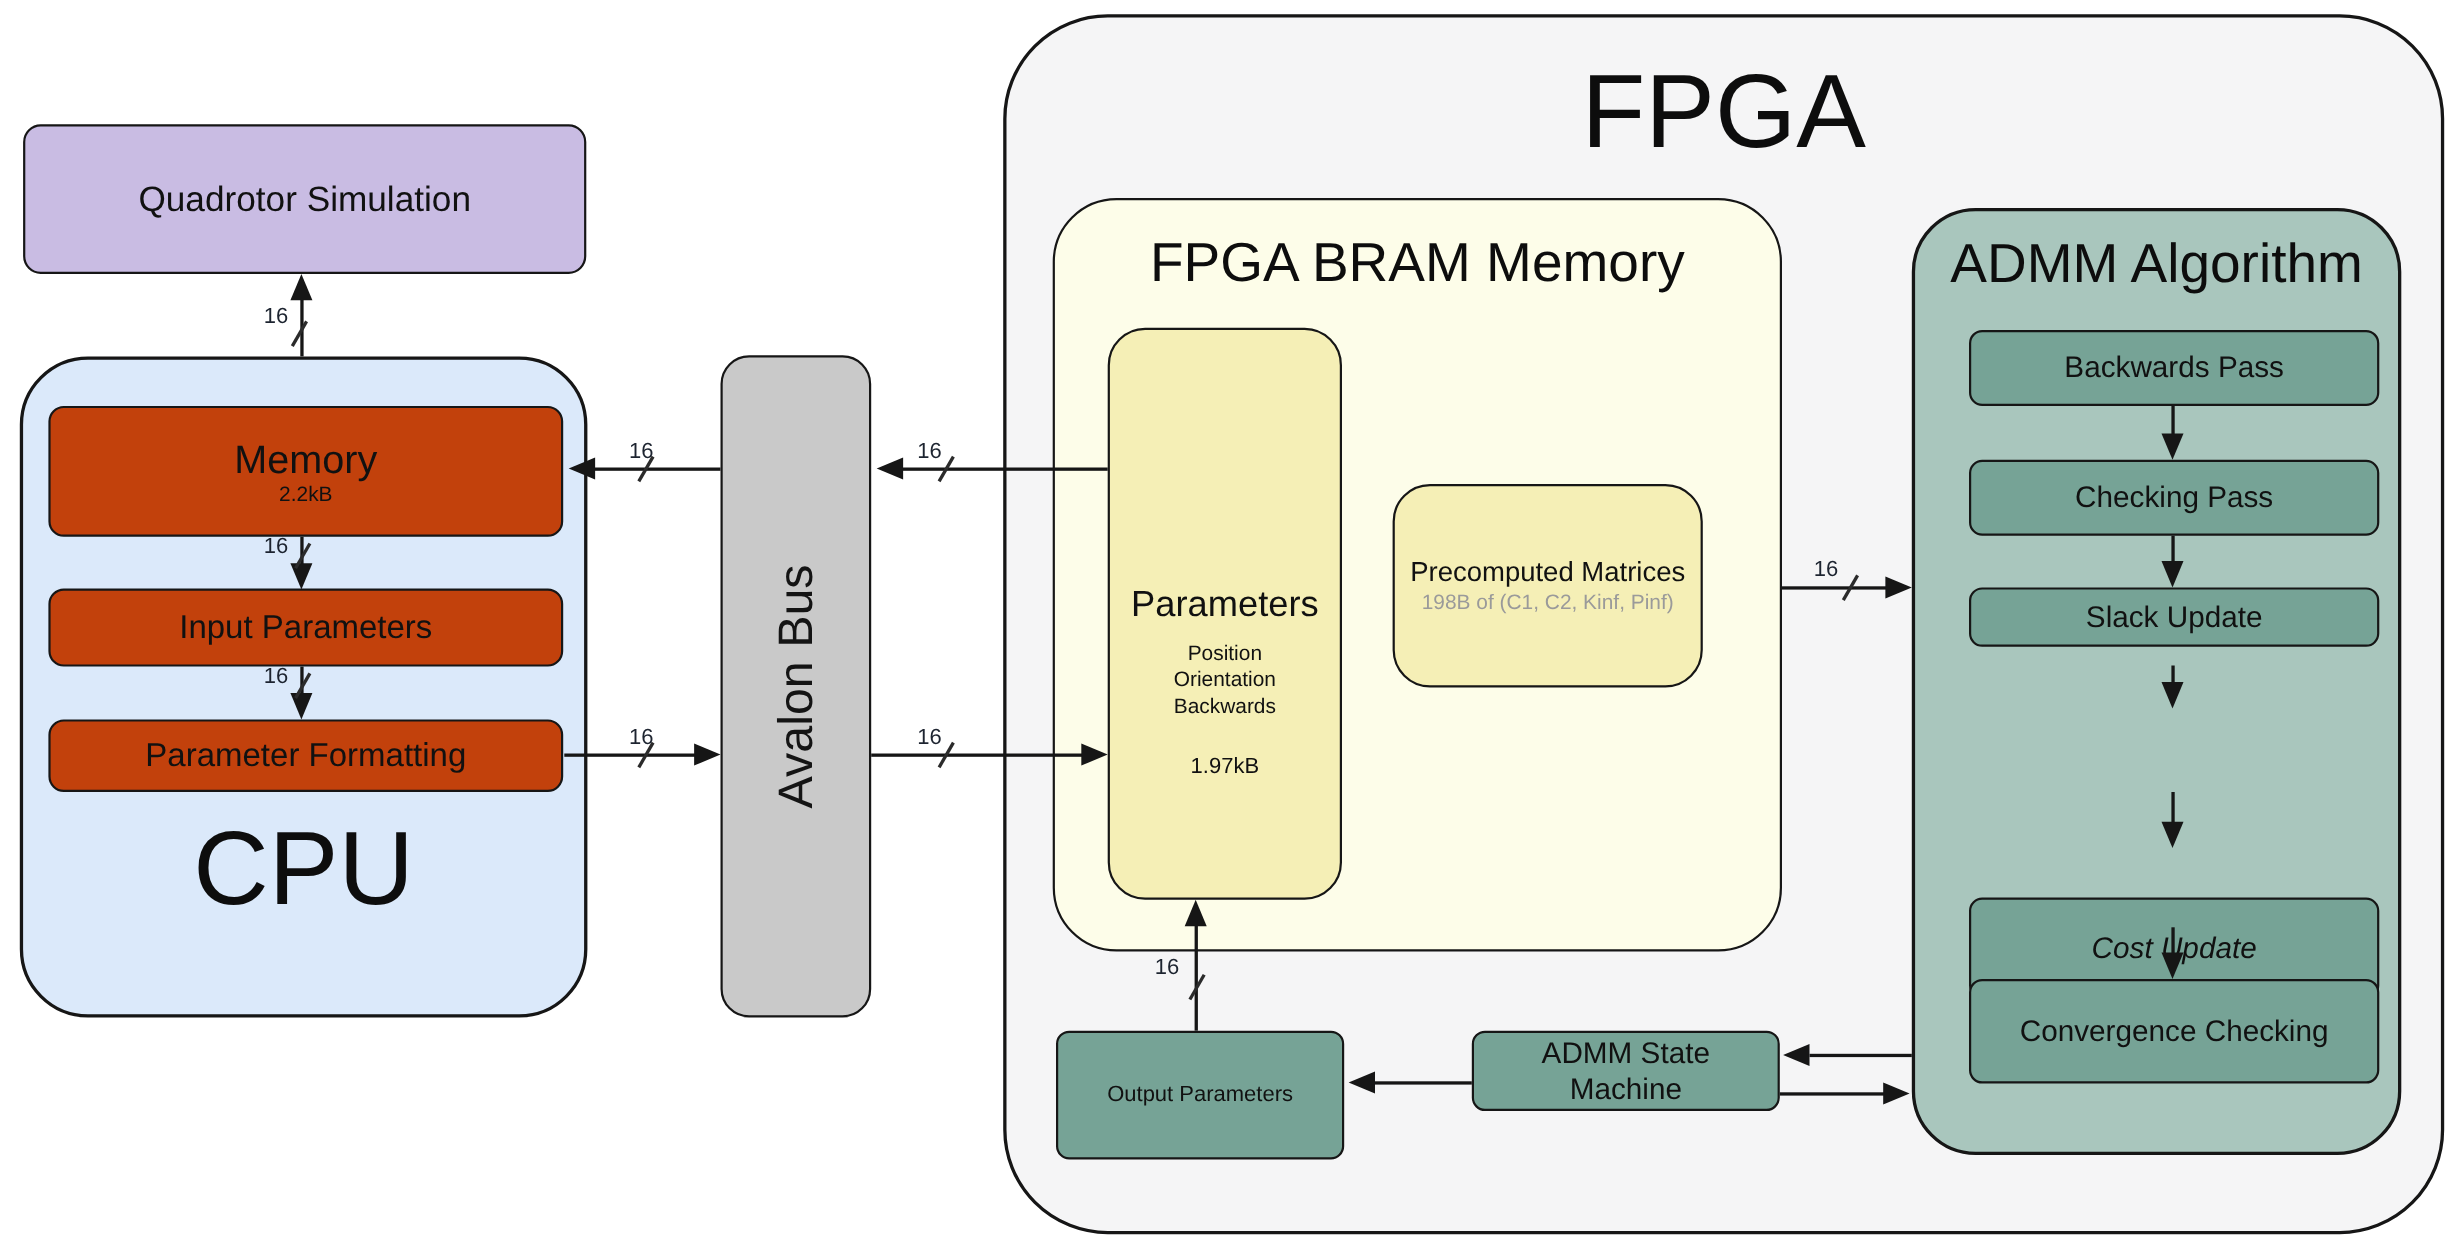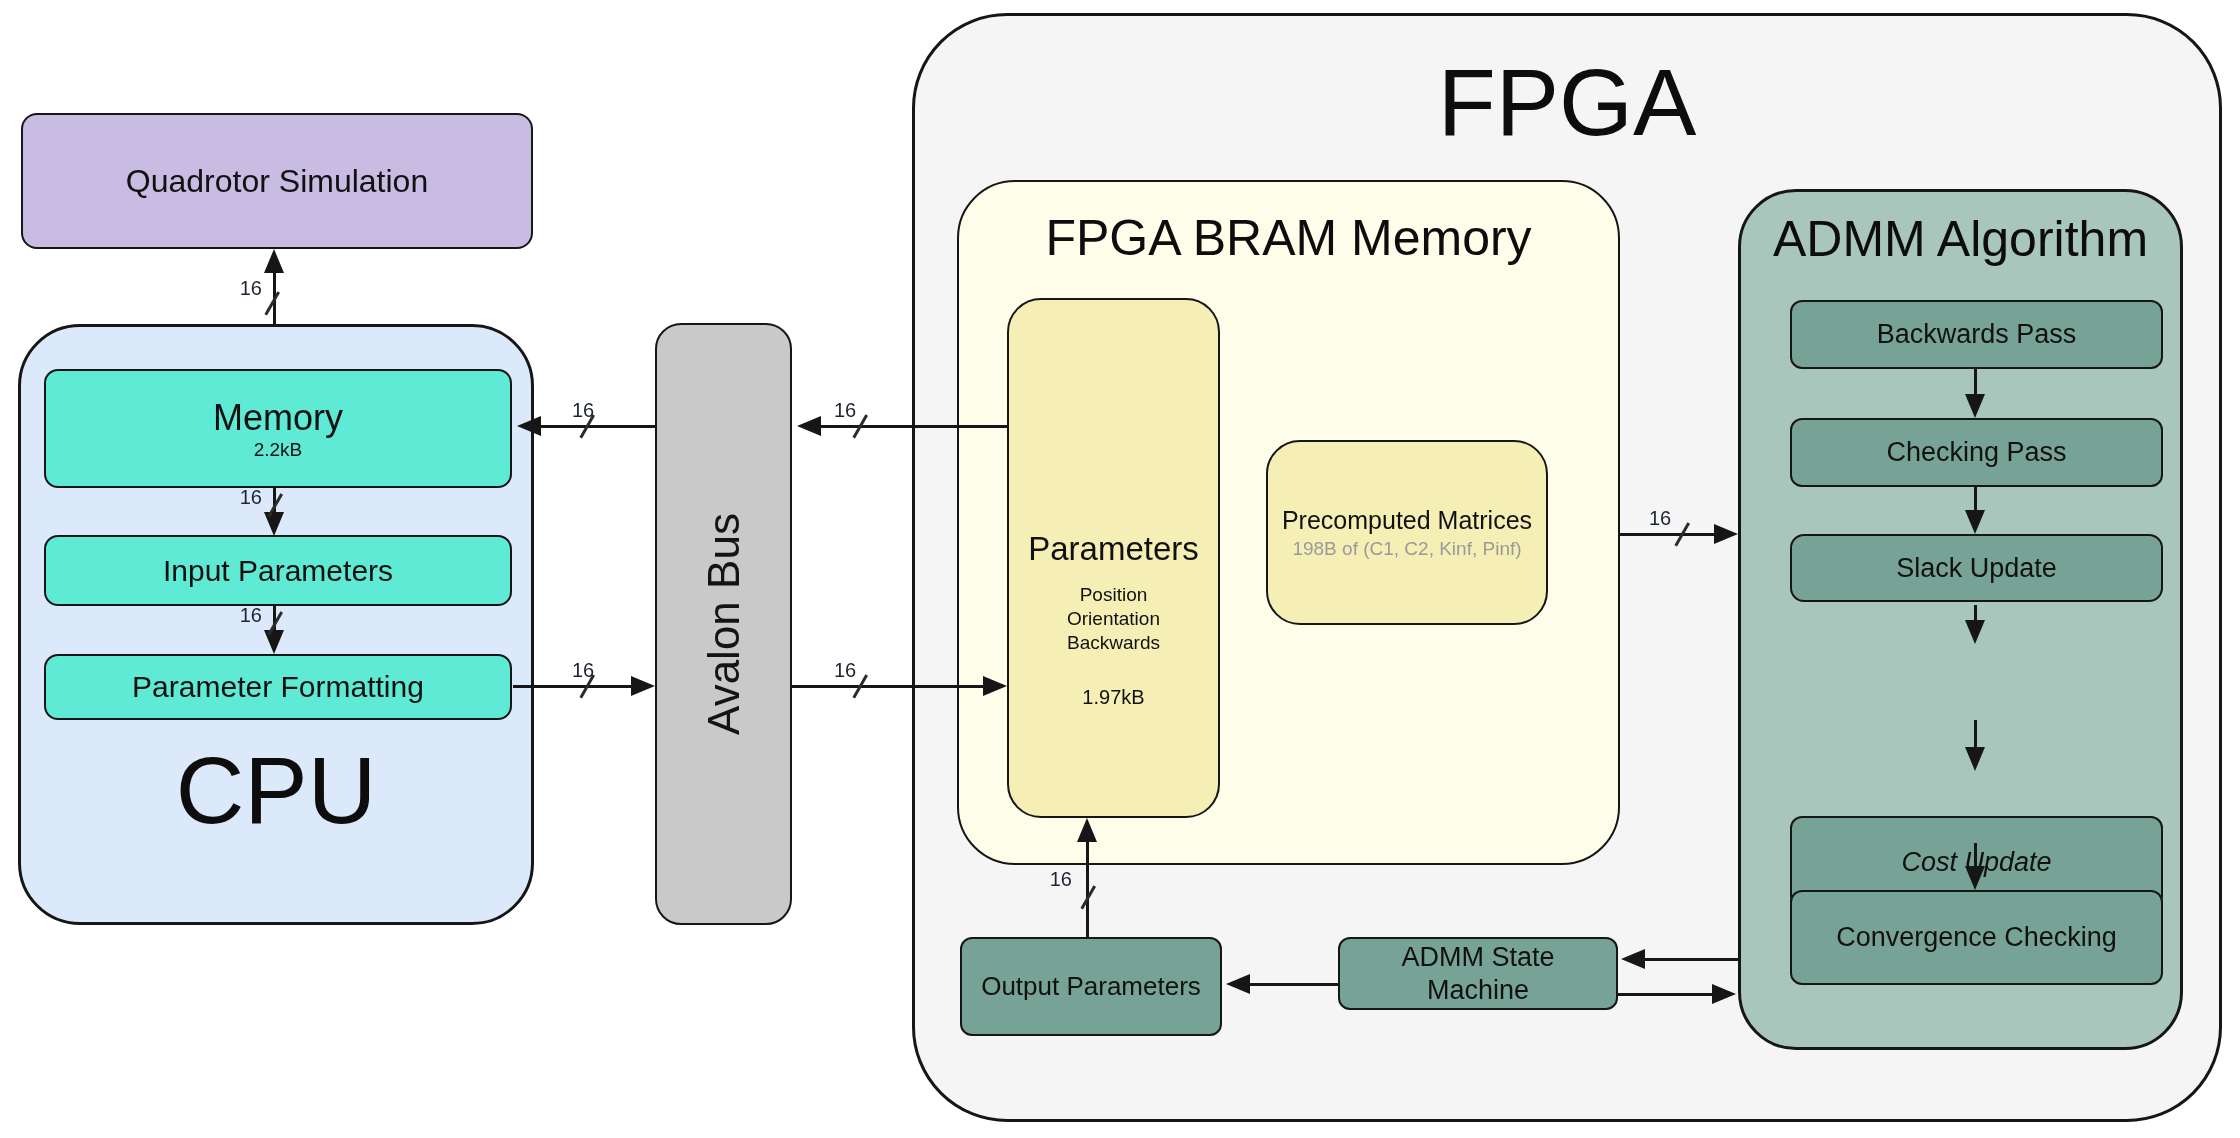--- a/index.html
+++ b/index.html
@@ -8,21 +8,21 @@
 
   
   .box{position:absolute;box-sizing:border-box;}
   .outer{border:3px solid #161616;}
   .inner{border:2.5px solid #161616;}
   .center{display:flex;align-items:center;justify-content:center;text-align:center;}
   .col{display:flex;flex-direction:column;align-items:center;justify-content:center;text-align:center;}
 
   .quadrotor{left:21px;top:113px;width:512px;height:136px;background:#C9BCE3;border-radius:16px;font-size:32px;}
   .cpu{left:18px;top:324px;width:516px;height:601px;background:#DBE9FA;border-radius:62px;}
-  .cpu-inner{left:44px;width:468px;background:#5eead4;border-radius:14px;}
+  .cpu-inner{left:44px;width:468px;background:#c2410c;border-radius:14px;}
   .memory{top:369px;height:119px;}
   .inputp{top:535px;height:71px;font-size:30px;}
   .formatting{top:654px;height:66px;font-size:30px;}
   .memory-title{font-size:36px;line-height:42px;}
   .memory-size{font-size:19px;line-height:22px;}
   .cpu-label{left:18px;top:740px;width:516px;text-align:center;font-size:95px;line-height:100px;color:#0d0d0d;}
 
   .bus{left:655px;top:323px;width:137px;height:602px;background:#C9C9C9;border-radius:26px;}
   .bus-label{position:absolute;left:50%;top:50%;transform:translate(-50%,-50%) rotate(-90deg);white-space:nowrap;font-size:44px;color:#141414;}
 
@@ -41,21 +41,21 @@
   .param-size{position:absolute;left:0;width:100%;top:685px;text-align:center;font-size:20px;}
   .param-size{top:386px;}
 
   .precomputed{left:1266px;top:440px;width:282px;height:185px;background:#F5EFB6;border-radius:34px;border:2.5px solid #161616;}
   .precomp-title{position:absolute;left:0;width:100%;top:64px;text-align:center;font-size:25px;}
   .precomp-sub{position:absolute;left:0;width:100%;top:96px;text-align:center;font-size:19px;color:#9a9a9a;}
 
   .admm{left:1738px;top:189px;width:445px;height:861px;background:#A9C6BD;border-radius:58px;}
   .step{left:1790px;width:373px;background:#76A396;border:2.5px solid #161616;border-radius:12px;font-size:27px;}
   .teal{background:#76A396;border:2.5px solid #161616;border-radius:12px;}
-  .output{left:960px;top:937px;width:262px;height:99px;font-size:26px;}
+  .output{left:960px;top:937px;width:262px;height:117px;font-size:20px;}
   .statemachine{left:1338px;top:937px;width:280px;height:73px;font-size:27px;line-height:33px;}
 
   
   .wire-h{position:absolute;height:3px;background:#161616;}
   .wire-v{position:absolute;width:3px;background:#161616;}
   .ah{position:absolute;width:0;height:0;}
   .ah-left{border-top:10px solid transparent;border-bottom:10px solid transparent;border-right:24px solid #161616;}
   .ah-right{border-top:10px solid transparent;border-bottom:10px solid transparent;border-left:24px solid #161616;}
   .ah-up{border-left:10px solid transparent;border-right:10px solid transparent;border-bottom:24px solid #161616;}
   .ah-down{border-left:10px solid transparent;border-right:10px solid transparent;border-top:24px solid #161616;}
@@ -113,21 +113,21 @@
 
   <div class="box outer admm"></div>
   <div class="section-title admm-title">ADMM Algorithm</div>
 
   <div class="box center step" style="top:300px;height:69px;">
     <span>Backwards Pass</span>
   </div>
   <div class="box center step" style="top:418px;height:69px;">
     <span>Checking Pass</span>
   </div>
-  <div class="box center step" style="top:534px;height:68px;border-radius:14px;">
+  <div class="box center step" style="top:534px;height:54px;">
     <span>Slack Update</span>
   </div>
   <div class="box center step" style="top:816px;height:92px;font-style:italic;">
     <span>Cost Update</span>
   </div>
   <div class="box center step" style="top:890px;height:95px;">
     <span>Convergence Checking</span>
   </div>
 
   <div class="box center teal output">

